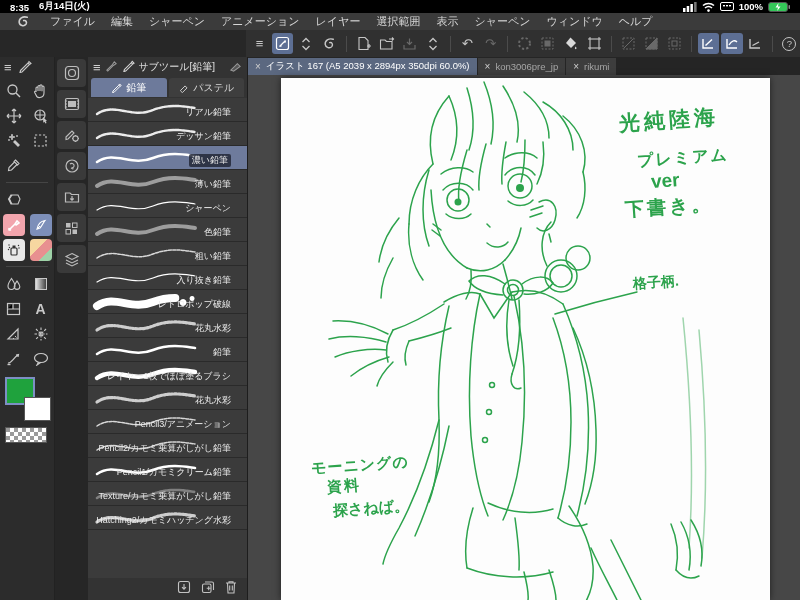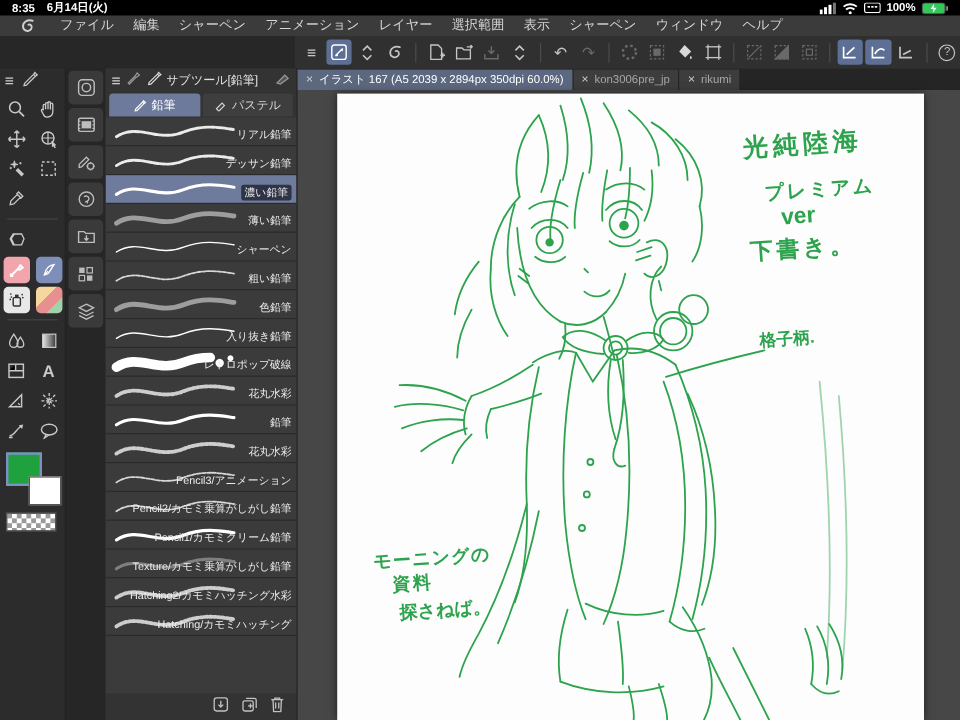--- a/index.html
+++ b/index.html
@@ -67,21 +67,21 @@
   .sp-head{height:20px;display:flex;align-items:center;gap:4px;padding:0 5px;color:#cfcfcf;background:#333;}
   .sp-title{font-size:10px;color:#e2e2e2;white-space:nowrap;overflow:hidden;flex:1;}
   .sp-tabs{height:21px;display:flex;padding:1px 3px;gap:2px;background:#333;}
   .sp-tab{flex:1;display:flex;align-items:center;justify-content:center;gap:4px;font-size:10px;
     color:#d8d8d8;background:#3e3e3e;border-radius:3px 3px 0 0;}
   .sp-tab.active{background:#6d7a9b;color:#fff;}
   .brush-list{flex:1;overflow:hidden;background:#3b3b3b;}
   .brow{position:relative;height:24px;border-bottom:1px solid #2a2a2a;background:#3b3b3b;}
   .brow.selected{background:#6e7b9c;}
   .stroke-prev{position:absolute;left:3px;top:1px;}
-  .bname{position:absolute;right:4px;bottom:2px;font-size:9px;color:#ececec;white-space:nowrap;}
+  .bname{position:absolute;right:16px;bottom:2px;font-size:9px;color:#ececec;white-space:nowrap;}
   .brow.selected .bname{background:rgba(35,40,55,.85);padding:0 3px;border-radius:2px;}
   .stroke-prev .s{fill:none;stroke:#fff;stroke-linecap:round;}
   [data-variant="thin"] .s{stroke-width:1.2;}
   [data-variant="medium"] .s{stroke-width:2.6;}
   [data-variant="thick"] .s{stroke-width:4.5;}
   [data-variant="soft"] .s{stroke-width:4;opacity:.5;}
   [data-variant="texture"] .s{stroke-width:2.4;stroke-dasharray:4 1.3;opacity:.9;}
   [data-variant="texthin"] .s{stroke-width:1.5;stroke-dasharray:3 1.3;opacity:.8;}
   [data-variant="scratch"] .s{stroke-width:3.2;stroke-dasharray:2 1.6;opacity:.75;}
   [data-variant="faint"] .s{stroke-width:2.6;stroke-dasharray:3 1;opacity:.35;}
@@ -544,34 +544,34 @@
           <span class="bname">薄い鉛筆</span>
         </div>
       <div class="brow">
           <svg class="stroke-prev" width="110" height="22" viewBox="0 0 110 22" data-variant="thin">
             <path class="s" d="M6 15 C24 3 40 20 62 11 C80 4 96 8 104 9"></path>
             <path class="dots" d="M92 8 a3.5 3.5 0 1 0 .1 0 M101 5 a2.5 2.5 0 1 0 .1 0"></path>
           </svg>
           <span class="bname">シャーペン</span>
         </div>
       <div class="brow">
+          <svg class="stroke-prev" width="110" height="22" viewBox="0 0 110 22" data-variant="soft">
+            <path class="s" d="M6 15 C24 3 40 20 62 11 C80 4 96 8 104 9"></path>
+            <path class="dots" d="M92 8 a3.5 3.5 0 1 0 .1 0 M101 5 a2.5 2.5 0 1 0 .1 0"></path>
+          </svg>
+          <span class="bname">色鉛筆</span>
+        </div>
+      <div class="brow">
           <svg class="stroke-prev" width="110" height="22" viewBox="0 0 110 22" data-variant="texthin">
             <path class="s" d="M6 15 C24 3 40 20 62 11 C80 4 96 8 104 9"></path>
             <path class="dots" d="M92 8 a3.5 3.5 0 1 0 .1 0 M101 5 a2.5 2.5 0 1 0 .1 0"></path>
           </svg>
           <span class="bname">粗い鉛筆</span>
         </div>
       <div class="brow">
-          <svg class="stroke-prev" width="110" height="22" viewBox="0 0 110 22" data-variant="soft">
-            <path class="s" d="M6 15 C24 3 40 20 62 11 C80 4 96 8 104 9"></path>
-            <path class="dots" d="M92 8 a3.5 3.5 0 1 0 .1 0 M101 5 a2.5 2.5 0 1 0 .1 0"></path>
-          </svg>
-          <span class="bname">色鉛筆</span>
-        </div>
-      <div class="brow">
           <svg class="stroke-prev" width="110" height="22" viewBox="0 0 110 22" data-variant="thin">
             <path class="s" d="M6 15 C24 3 40 20 62 11 C80 4 96 8 104 9"></path>
             <path class="dots" d="M92 8 a3.5 3.5 0 1 0 .1 0 M101 5 a2.5 2.5 0 1 0 .1 0"></path>
           </svg>
           <span class="bname">入り抜き鉛筆</span>
         </div>
       <div class="brow">
           <svg class="stroke-prev" width="110" height="22" viewBox="0 0 110 22" data-variant="blob">
             <path class="s" d="M6 15 C24 3 40 20 62 11 C80 4 96 8 104 9"></path>
             <path class="dots" d="M92 8 a3.5 3.5 0 1 0 .1 0 M101 5 a2.5 2.5 0 1 0 .1 0"></path>
@@ -586,20 +586,27 @@
           <span class="bname">花丸水彩</span>
         </div>
       <div class="brow">
           <svg class="stroke-prev" width="110" height="22" viewBox="0 0 110 22" data-variant="medium">
             <path class="s" d="M6 15 C24 3 40 20 62 11 C80 4 96 8 104 9"></path>
             <path class="dots" d="M92 8 a3.5 3.5 0 1 0 .1 0 M101 5 a2.5 2.5 0 1 0 .1 0"></path>
           </svg>
           <span class="bname">鉛筆</span>
         </div>
       <div class="brow">
+          <svg class="stroke-prev" width="110" height="22" viewBox="0 0 110 22" data-variant="thick">
+            <path class="s" d="M6 15 C24 3 40 20 62 11 C80 4 96 8 104 9"></path>
+            <path class="dots" d="M92 8 a3.5 3.5 0 1 0 .1 0 M101 5 a2.5 2.5 0 1 0 .1 0"></path>
+          </svg>
+          <span class="bname">レイヤー1枚でほぼ塗るブラシ</span>
+        </div>
+      <div class="brow">
           <svg class="stroke-prev" width="110" height="22" viewBox="0 0 110 22" data-variant="scratch">
             <path class="s" d="M6 15 C24 3 40 20 62 11 C80 4 96 8 104 9"></path>
             <path class="dots" d="M92 8 a3.5 3.5 0 1 0 .1 0 M101 5 a2.5 2.5 0 1 0 .1 0"></path>
           </svg>
           <span class="bname">花丸水彩</span>
         </div>
       <div class="brow">
           <svg class="stroke-prev" width="110" height="22" viewBox="0 0 110 22" data-variant="texthin">
             <path class="s" d="M6 15 C24 3 40 20 62 11 C80 4 96 8 104 9"></path>
             <path class="dots" d="M92 8 a3.5 3.5 0 1 0 .1 0 M101 5 a2.5 2.5 0 1 0 .1 0"></path>
@@ -626,27 +633,20 @@
             <path class="dots" d="M92 8 a3.5 3.5 0 1 0 .1 0 M101 5 a2.5 2.5 0 1 0 .1 0"></path>
           </svg>
           <span class="bname">Texture/カモミ乗算がしがし鉛筆</span>
         </div>
       <div class="brow">
           <svg class="stroke-prev" width="110" height="22" viewBox="0 0 110 22" data-variant="scratch">
             <path class="s" d="M6 15 C24 3 40 20 62 11 C80 4 96 8 104 9"></path>
             <path class="dots" d="M92 8 a3.5 3.5 0 1 0 .1 0 M101 5 a2.5 2.5 0 1 0 .1 0"></path>
           </svg>
           <span class="bname">Hatching2/カモミハッチング水彩</span>
-        </div>
-      <div class="brow">
-          <svg class="stroke-prev" width="110" height="22" viewBox="0 0 110 22" data-variant="scratch">
-            <path class="s" d="M6 15 C24 3 40 20 62 11 C80 4 96 8 104 9"></path>
-            <path class="dots" d="M92 8 a3.5 3.5 0 1 0 .1 0 M101 5 a2.5 2.5 0 1 0 .1 0"></path>
-          </svg>
-          <span class="bname">Hatching/カモミハッチング</span>
         </div>
     </div>
     <div class="sp-foot">
       <button>
         <svg width="14" height="14" viewBox="0 0 14 14">
             <rect x="1.5" y="1.5" width="11" height="11" rx="2" stroke="#c2c2c2" fill="none" stroke-width="1.1"></rect>
             <path d="M7 4 V9 M5 7.2 7 9.2 9 7.2" stroke="#c2c2c2" fill="none" stroke-width="1.1"></path>
           </svg>
       </button>
       <button>

